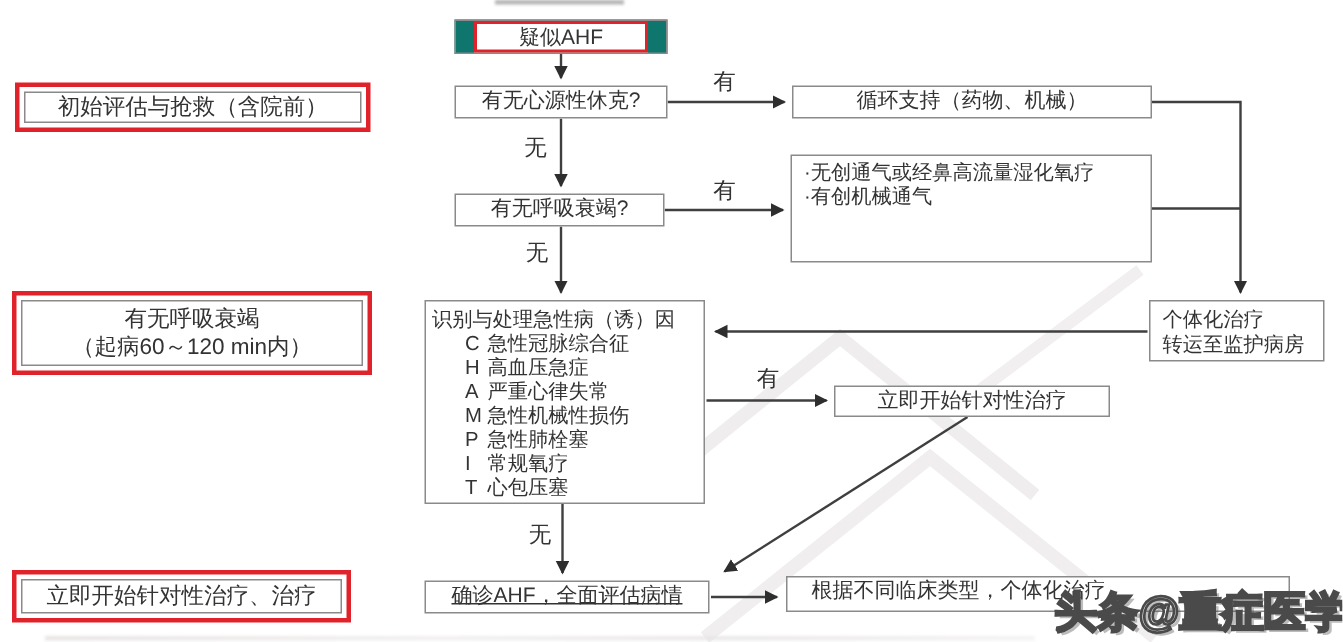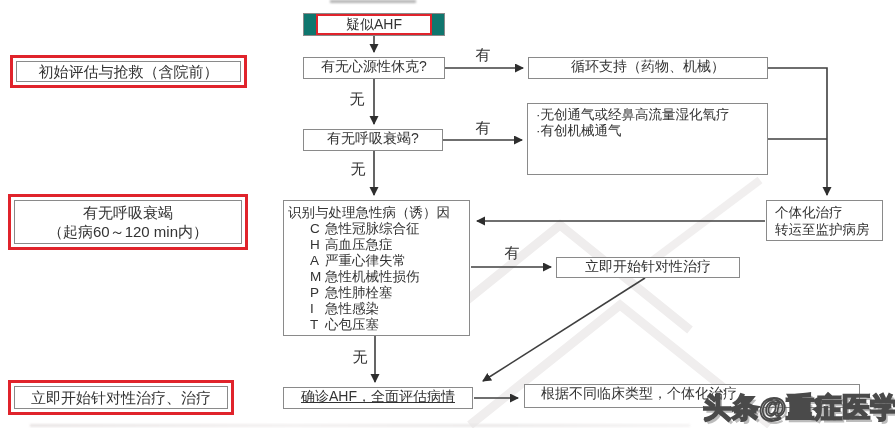--- a/index.html
+++ b/index.html
@@ -151,21 +151,21 @@
     <div class="row">
         <span class="code">M</span>
         <span>急性机械性损伤</span>
       </div>
     <div class="row">
         <span class="code">P</span>
         <span>急性肺栓塞</span>
       </div>
     <div class="row">
         <span class="code">I</span>
-        <span>急性感染</span>
+        <span>常规氧疗</span>
       </div>
     <div class="row">
         <span class="code">T</span>
         <span>心包压塞</span>
       </div>
   </div>
 
   <div class="stabilize-box">
     <div>个体化治疗</div>
     <div>转运至监护病房</div>

